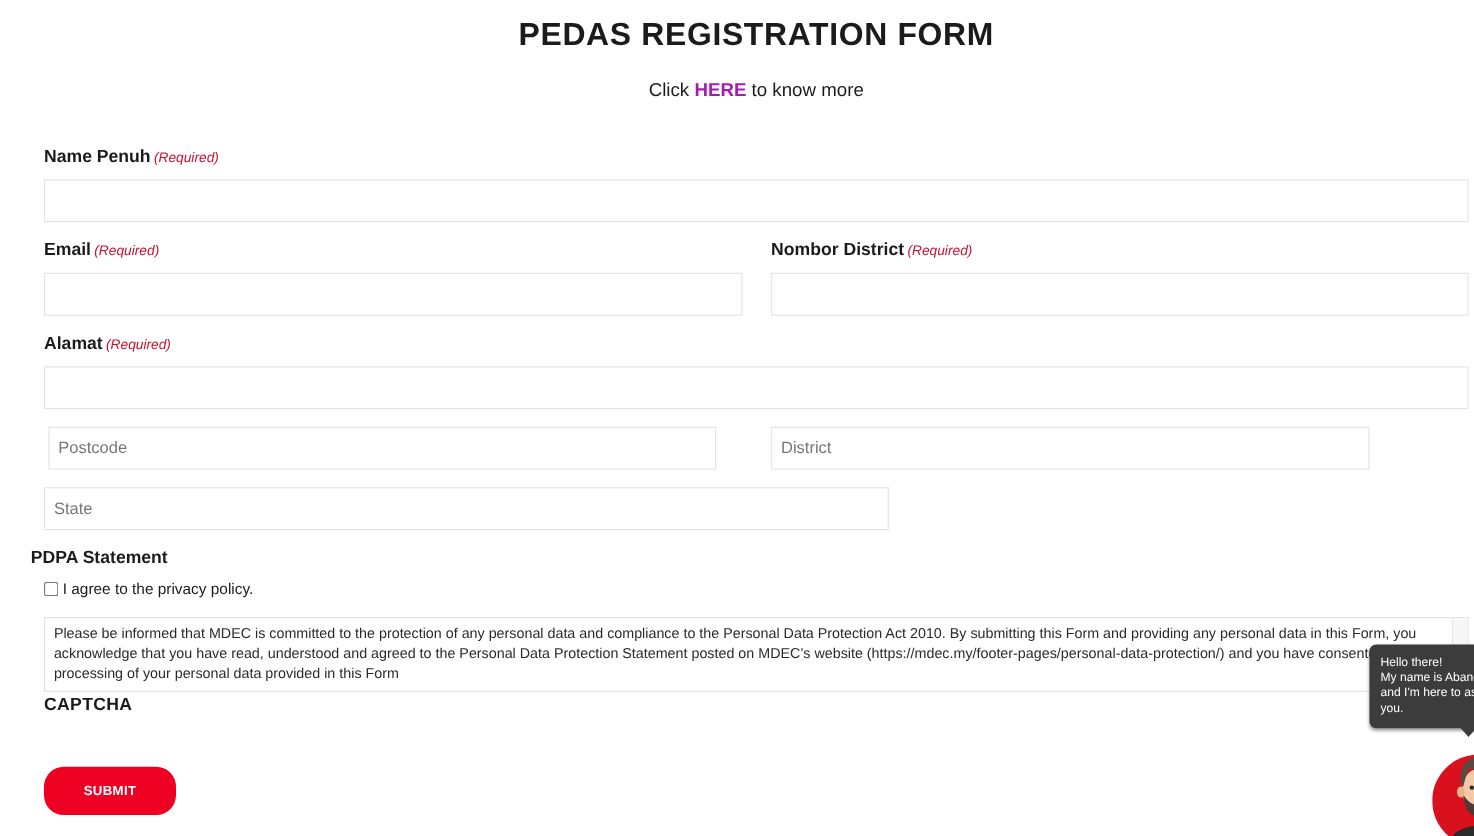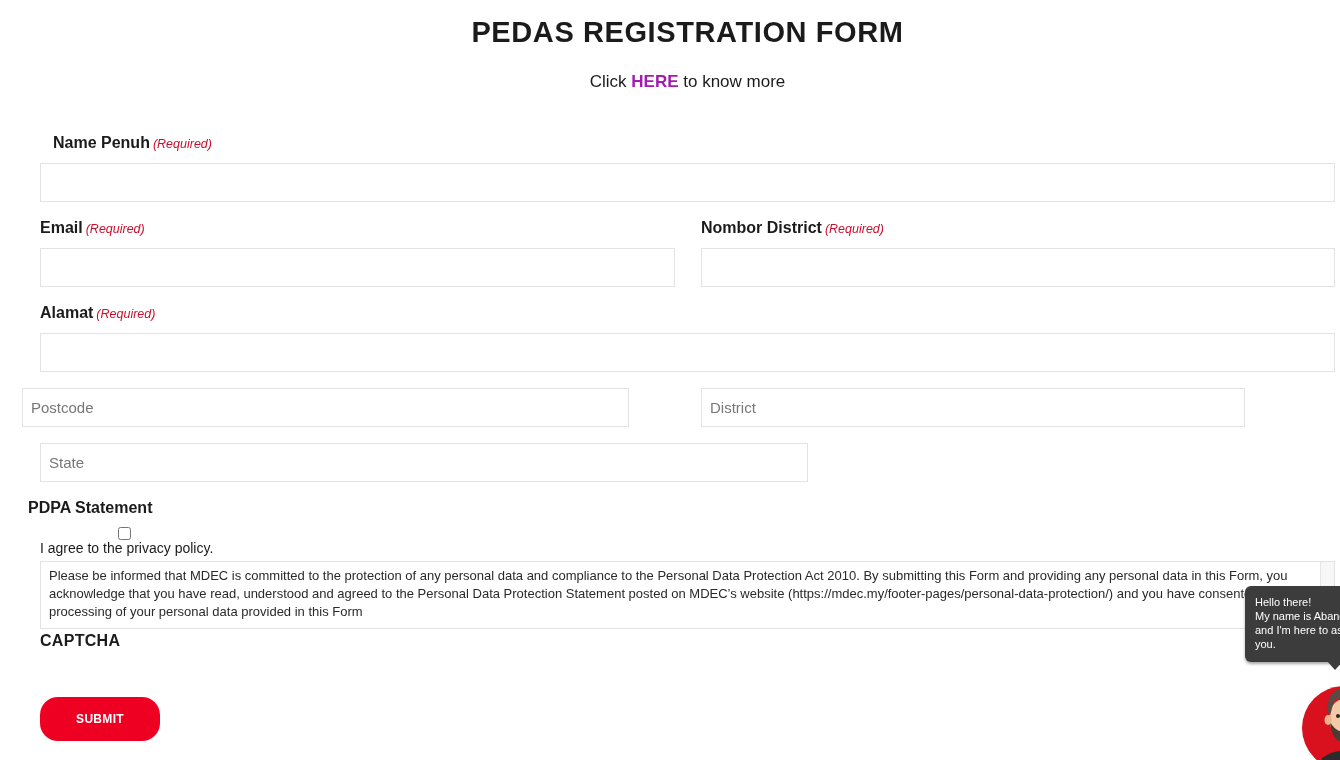--- a/index.html
+++ b/index.html
@@ -22,21 +22,21 @@
   .label .req {
     font-size: 12.5px; font-weight: normal; font-style: italic; color: #c8102e; margin-left: 3px;
   }
   .field {
     position: absolute; height: 39px; border: 1px solid #e3e3e3; background: #fff;
     font-family: "Liberation Sans", sans-serif; font-size: 15px; color: #333;
     padding: 0 8px; outline: none;
   }
   .field::placeholder { color: #777; }
 
-  .checkbox-row { position: absolute; left: 40px; top: 527px; display: flex; align-items: center; flex-direction: column; }
+  .checkbox-row { position: absolute; left: 40px; top: 527px; display: flex; align-items: center; }
   .checkbox-row input { width: 13px; height: 13px; margin: 0 4px 0 0; }
   .checkbox-row span { font-size: 14px; color: #1b1b1b; }
 
   .pdpa-box {
     position: absolute; left: 40px; top: 561px; width: 1295px; height: 68px;
     border: 1px solid #e3e3e3; background: #fff; overflow: hidden;
   }
   .pdpa-text {
     position: absolute; left: 8px; top: 5px; width: 1262px;
     font-size: 13px; line-height: 18px; color: #2a2a2a;
@@ -66,41 +66,41 @@
     position: absolute; left: 1302px; top: 676px; width: 84px; height: 106px; cursor: pointer;
   }
 </style>
 </head>
 <body>
 
 <h1 class="page-title">PEDAS REGISTRATION FORM</h1>
 
 <p class="intro"><span>Click </span><a href="#">HERE</a><span> to know more</span></p>
 
-<div class="label" style="left:40px; top:134px;margin-left:13px;">
+<div class="label" style="left:40px; top:134px;">
   <span>Name Penuh</span><span class="req">(Required)</span>
 </div>
 <input class="field" style="left: 40px; top: 163px; width: 1295px;" type="text" placeholder="">
 
 <div class="label" style="left:40px; top:219px;">
   <span>Email</span><span class="req">(Required)</span>
 </div>
 <input class="field" style="left: 40px; top: 248px; width: 635px;" type="email" placeholder="">
 
 <div class="label" style="left:701px; top:219px;">
   <span>Nombor District</span><span class="req">(Required)</span>
 </div>
 <input class="field" style="left: 701px; top: 248px; width: 634px;" type="tel" placeholder="">
 
 <div class="label" style="left:40px; top:304px;">
   <span>Alamat</span><span class="req">(Required)</span>
 </div>
 <input class="field" style="left: 40px; top: 333px; width: 1295px;" type="text" placeholder="">
 
-<input class="field" style="left: 22px; top: 388px; width: 607px;" type="text" placeholder="Postcode">
+<input class="field" style="left: 44px; top: 388px; width: 607px;" type="text" placeholder="Postcode">
 <input class="field" style="left: 701px; top: 388px; width: 544px;" type="text" placeholder="District">
 <input class="field" style="left: 40px; top: 443px; width: 768px;" type="text" placeholder="State">
 
 <div class="label" style="left:28px; top:499px;">PDPA Statement</div>
 <label class="checkbox-row">
   <input type="checkbox" style="">
   <span>I agree to the privacy policy.</span>
 </label>
 <div class="pdpa-box">
   <div class="pdpa-text">Please be informed that MDEC is committed to the protection of any personal data and compliance to the Personal Data Protection Act 2010. By submitting this Form and providing any personal data in this Form, you acknowledge that you have read, understood and agreed to the Personal Data Protection Statement posted on MDEC’s website (https://mdec.my/footer-pages/personal-data-protection/) and you have consented to the processing of your personal data provided in this Form</div>

